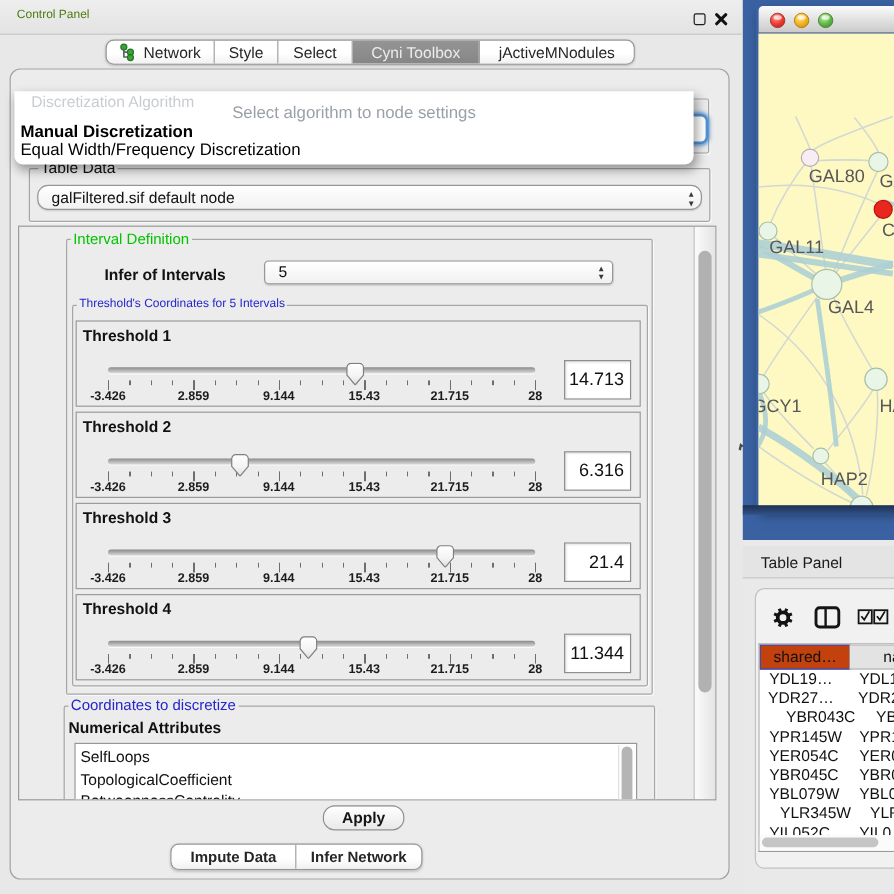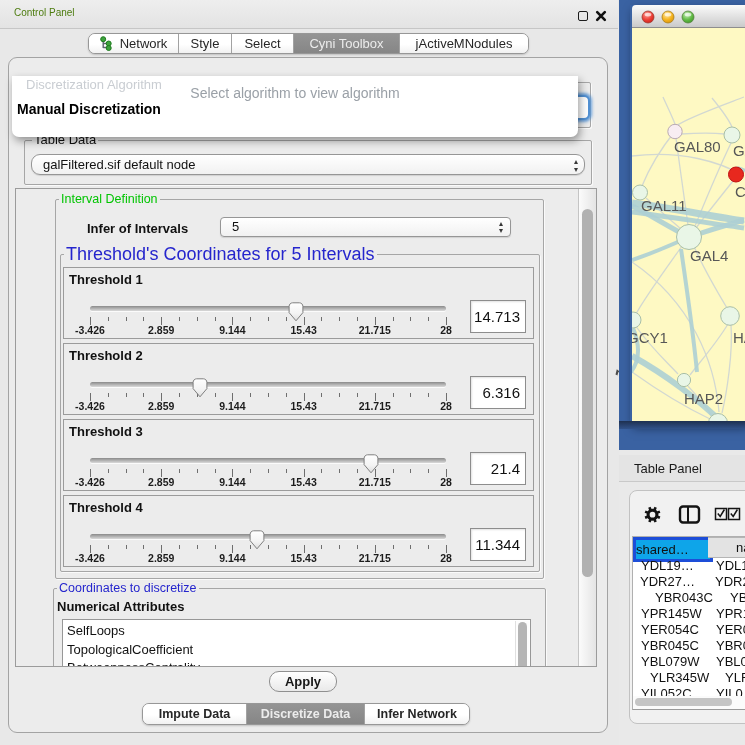--- a/index.html
+++ b/index.html
@@ -63,21 +63,21 @@
     <div class="abs etch" style="left:39px;top:10px;width:487px;height:378px"></div>
     <div class="abs" style="left:43px;top:3px;background:#ececec;padding:0 2px;line-height:14px;color:#00c400;font-size:12.5px">Interval Definition</div>
     <div class="abs" style="left:71px;top:32px;font-weight:bold">Infer of Intervals</div>
     <div class="combo" style="left:204px;top:28px;width:289px;height:18px;border-radius:4px">
       <div class="abs" style="left:11px;top:1px">5</div>
       <div class="up" style="left:278px;top:4px"></div>
       <div class="dn" style="left:278px;top:10.5px"></div>
     </div>
 
     <div class="abs etch" style="left:44px;top:65px;width:478px;height:316px"></div>
-    <div class="abs" style="left:48px;top:58px;background:#ececec;padding:0 2px;line-height:14px;color:#2525cd;font-size:18px">Threshold's Coordinates for 5 Intervals</div>
+    <div class="abs" style="left:48px;top:58px;background:#ececec;padding:0 2px;line-height:14px;color:#2525cd;font-size:10px">Threshold's Coordinates for 5 Intervals</div>
 
     <svg width="0" height="0" style="position:absolute">
         <defs>
           <linearGradient id="tg" x1="0" y1="0" x2="0" y2="1">
             <stop offset="0" stop-color="#ffffff"></stop>
             <stop offset="0.6" stop-color="#f3f3f3"></stop>
             <stop offset="1" stop-color="#dddddd"></stop>
           </linearGradient>
         </defs>
       </svg>
@@ -160,28 +160,28 @@
 
   <div class="abs" style="left:562px;top:0;width:18px;height:477px;background:linear-gradient(90deg,#fbfbfb,#e3e3e3);border-left:1px solid #c4c4c4">
     <div class="abs" style="left:3px;top:20px;width:11px;height:368px;background:#b1b1b1;border-radius:5.5px"></div>
   </div>
 </div>
 
 <div class="abs" style="left:269px;top:671px;width:66px;height:19px;background:linear-gradient(#ffffff,#e9e9e9);border:1px solid #8f8f8f;border-radius:10px;text-align:center;line-height:19px;font-weight:bold;color:#161616">Apply</div>
 
 <div class="seg" style="left:142px;top:703px;height:20px;font-weight:bold;font-size:12.5px">
   <div style="width:103px">Impute Data</div>
-  <div class="sel" style="width:117px">Discretize Data</div>
   <div style="width:104px">Infer Network</div>
 </div>
 
 <div class="abs" style="left:12px;top:76px;width:566px;height:61px;background:#fff;border-radius:0 0 7px 7px;box-shadow:2px 4px 9px rgba(0,0,0,.38);overflow:hidden">
   <div class="abs" style="left:14px;top:1px;color:#c9cdd2">Discretization Algorithm</div>
-  <div class="abs" style="left:0;top:9px;width:566px;text-align:center;color:#9aa0a7;font-size:14px">Select algorithm to view algorithm</div>
+  <div class="abs" style="left:0;top:9px;width:566px;text-align:center;color:#9aa0a7;font-size:14px">Select algorithm to node settings</div>
   <div class="abs" style="left:5px;top:25px;font-weight:bold;color:#000;font-size:14px">Manual Discretization</div>
+  <div class="abs" style="left:5px;top:39.5px;color:#000;font-size:14px">Equal Width/Frequency Discretization</div>
 </div>
 
 <svg class="abs" style="left:613px;top:367px" width="10" height="10" viewBox="0 0 10 10">
     <path d="M2.5,7.5 L3.8,2.2 L7.6,5.2 L5.2,5.6 L4.6,8.6 Z" fill="#4c4c4c"></path>
     <path d="M4.6,8.6 L5.2,5.6 L7.6,5.2 L6,9.2 Z" fill="#e9e9e9" opacity="0.85"></path>
   </svg>
 
 <div class="abs" style="left:619px;top:0;width:126px;height:450px;background:#3a62a2"></div>
 <div class="abs" style="left:630px;top:5px;width:115px;height:418px;box-shadow:3px 5px 9px rgba(5,12,30,.55)">
 <div class="abs" style="left:2px;top:0;width:113px;height:22px;background:linear-gradient(#fbfbfb,#cacaca);border-bottom:1px solid #8e8e8e;border-radius:4px 0 0 0">
@@ -288,21 +288,21 @@
 <rect x="37" y="1.5" width="19" height="16" rx="3" fill="none" stroke="#141414" stroke-width="2.4"></rect>
 <line x1="45" y1="1.5" x2="45" y2="17.5" stroke="#141414" stroke-width="2"></line>
 <g fill="none" stroke="#141414" stroke-width="1.5">
 <rect x="72.5" y="3.5" width="11" height="11"></rect>
       <path d="M74.8,8.5 l2.4,3 l4.2,-7"></path>
 <rect x="85.5" y="3.5" width="11" height="11"></rect>
       <path d="M87.8,8.5 l2.4,3 l4.2,-7"></path>
 </g>
 </svg>
 <div class="abs" style="left:632px;top:536px;width:113px;height:172px;background:#fff;border-left:1px solid #b0b0b0;border-top:1px solid #b0b0b0;border-bottom:1px solid #9a9a9a;overflow:hidden">
-<div class="abs" style="left:0;top:0;width:74px;height:19px;background:#0ea5e9;border:3px solid #1d4ed8;text-align:left;line-height:19px">shared…</div>
+<div class="abs" style="left:0;top:0;width:74px;height:19px;background:#c2410c;border:1px solid #1d4ed8;text-align:center;line-height:19px">shared…</div>
 <div class="abs" style="left:75px;top:0;width:45px;height:19px;background:#e3e3e3;border:1px solid #b5b5b5;border-left:none;line-height:19px;padding-left:28px">na</div>
 <div class="abs" style="left:0;top:20.5px;width:113px;height:138.5px;overflow:hidden">
       <div style="height:16px;line-height:16px;white-space:nowrap"><span style="display:inline-block;width:73px;padding-left:8px">YDL19…</span><span style="display:inline-block;padding-left:2px">YDL1</span></div>
       <div style="height:16px;line-height:16px;white-space:nowrap"><span style="display:inline-block;width:73px;padding-left:7px">YDR27…</span><span style="display:inline-block;padding-left:2px">YDR2</span></div>
       <div style="height:16px;line-height:16px;white-space:nowrap"><span style="display:inline-block;width:73px;padding-left:22px">YBR043C</span><span style="display:inline-block;padding-left:2px">YBR0</span></div>
       <div style="height:16px;line-height:16px;white-space:nowrap"><span style="display:inline-block;width:73px;padding-left:8px">YPR145W</span><span style="display:inline-block;padding-left:2px">YPR1</span></div>
       <div style="height:16px;line-height:16px;white-space:nowrap"><span style="display:inline-block;width:73px;padding-left:8px">YER054C</span><span style="display:inline-block;padding-left:2px">YER0</span></div>
       <div style="height:16px;line-height:16px;white-space:nowrap"><span style="display:inline-block;width:73px;padding-left:8px">YBR045C</span><span style="display:inline-block;padding-left:2px">YBR0</span></div>
       <div style="height:16px;line-height:16px;white-space:nowrap"><span style="display:inline-block;width:73px;padding-left:8px">YBL079W</span><span style="display:inline-block;padding-left:2px">YBL0</span></div>
       <div style="height:16px;line-height:16px;white-space:nowrap"><span style="display:inline-block;width:73px;padding-left:17px">YLR345W</span><span style="display:inline-block;padding-left:2px">YLR3</span></div>

